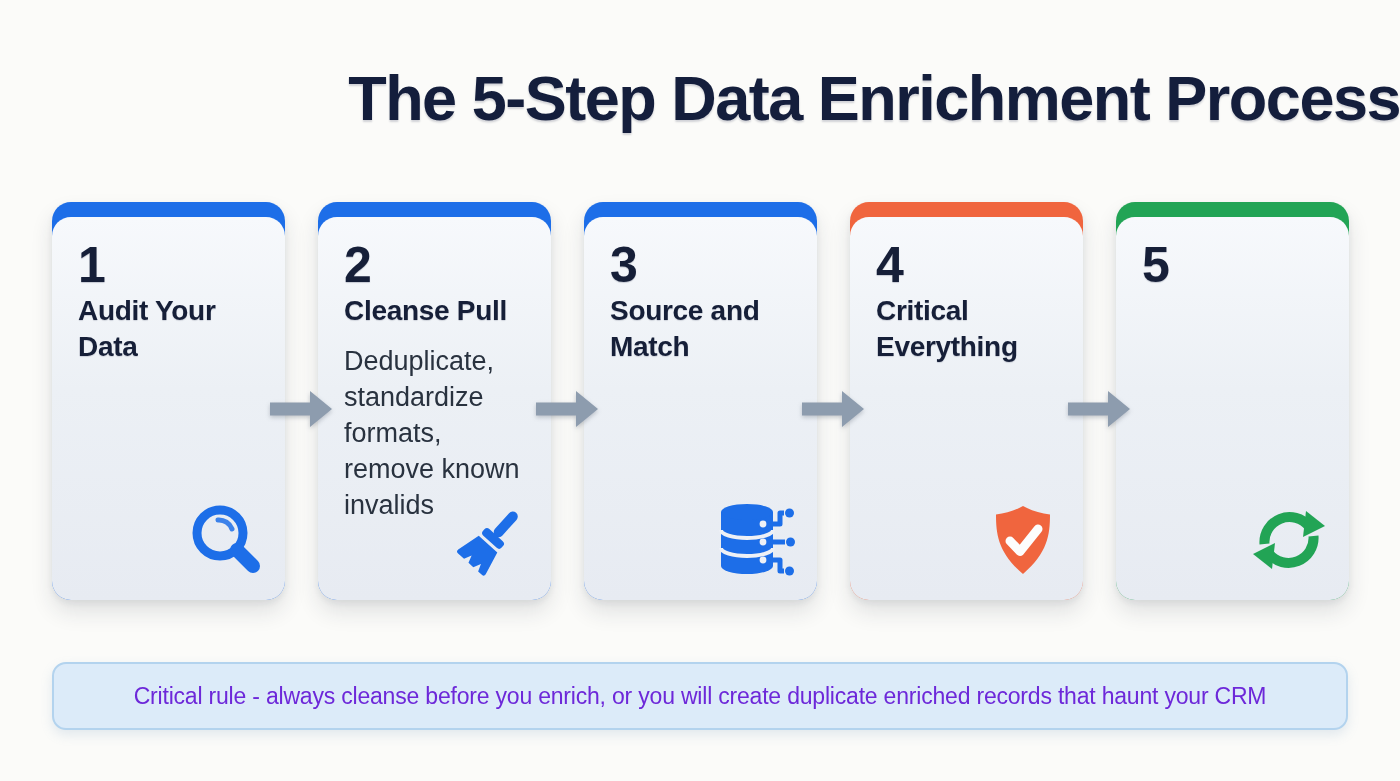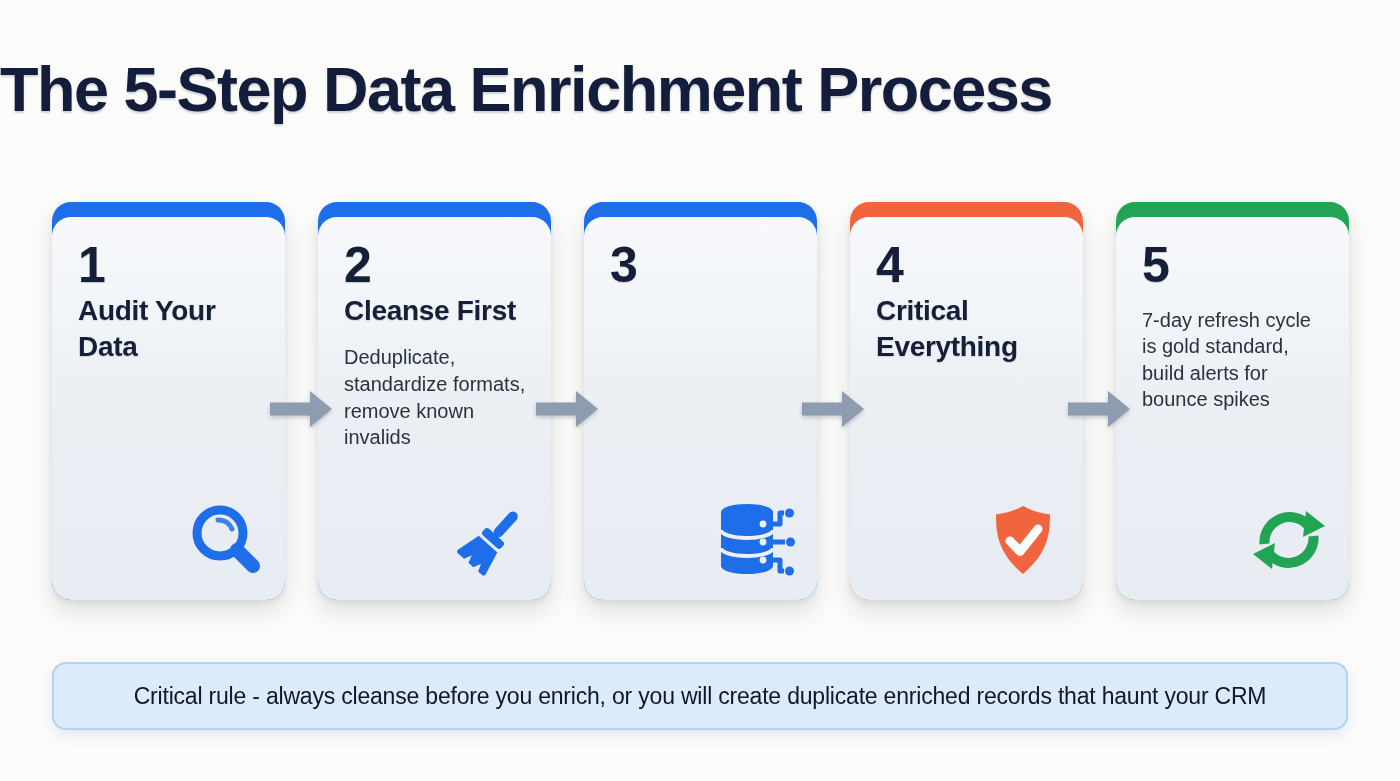--- a/index.html
+++ b/index.html
@@ -10,24 +10,24 @@
     overflow: hidden;
   }
   .canvas {
     position: relative;
     width: 1400px;
     height: 781px;
     background: #fbfbf9;
   }
   .main-title {
     position: absolute;
-    top: 53px;
+    top: 62px;
     left: 0;
     width: 100%;
-    text-align: left;
+    text-align: right;
     font-size: 63px;
     font-weight: bold;
     letter-spacing: -1.5px;
     color: #141e3c;
     text-shadow: 0 2px 2px rgba(20,30,60,0.18);
   }
   .cards-row {
     position: absolute;
     left: 52px;
     top: 202px;
@@ -66,21 +66,21 @@
     font-size: 28px;
     font-weight: bold;
     line-height: 1.32;
     color: #161f38;
     max-width: 178px;
     letter-spacing: -0.3px;
     text-shadow: 0 1px 1px rgba(20,30,60,0.15);
   }
   .step-desc {
     margin-top: 15px;
-    font-size: 20px;
+    font-size: 27px;
     line-height: 1.33;
     color: #29323f;
     max-width: 190px;
   }
   .step-icon {
     position: absolute;
     right: 20px;
     bottom: 20px;
     width: 80px;
     height: 80px;
@@ -108,21 +108,21 @@
     border-radius: 14px;
     background: #dcebf9;
     border: 2px solid #b3d3ee;
     display: flex;
     align-items: center;
     justify-content: center;
     box-shadow: 0 5px 12px rgba(110,150,190,0.18);
   }
   .note-text {
     font-size: 23px;
-    color: #0f172a;
+    color: #6d28d9;
     text-align: center;
     letter-spacing: -0.2px;
   }
 </style>
 </head>
 <body style="background: rgb(251, 251, 249);">
 
 <div class="canvas">
 
   <h1 class="main-title" style="color: rgb(20, 30, 60);">The 5-Step Data Enrichment Process</h1>
@@ -139,37 +139,38 @@
             <path d="M 33 20 A 14 14 0 0 1 47 29" fill="none" stroke="currentColor" stroke-width="5" stroke-linecap="round" opacity="0.85"></path>
             <line x1="52" y1="50" x2="68" y2="66" stroke="currentColor" stroke-width="14" stroke-linecap="round"></line>
           </svg>
         </div>
       </div>
     </div>
 
     <div class="card" style="background: rgb(29, 110, 232);">
       <div class="card-body">
         <div class="step-number">2</div>
-        <div class="step-title">Cleanse First</div>
+        <div class="step-title">Cleanse Pull</div>
         <div class="step-desc">Deduplicate, standardize formats, remove known invalids</div>
         <div class="step-icon" style="color: rgb(29, 110, 232);">
           <svg viewBox="0 0 80 80">
             <g transform="rotate(42 40 40)">
               <rect x="35.5" y="3" width="10" height="31" rx="5" fill="currentColor"></rect>
               <rect x="28" y="33" width="25" height="9" rx="3.5" fill="currentColor"></rect>
               <path d="M28 45 L53 45 L59 69 Q59.5 72 56.5 72 L51.5 72 L48.5 64.5 L45 72 L38.5 72 L36 64.5 L32.5 72 L24.5 72 Q21.5 72 22 69 Z" fill="currentColor"></path>
             </g>
           </svg>
         </div>
       </div>
     </div>
 
     <div class="card" style="background: rgb(29, 110, 232);">
       <div class="card-body">
         <div class="step-number">3</div>
+        <div class="step-title">Source and Match</div>
         <div class="step-icon" style="color: rgb(29, 110, 232);">
           <svg viewBox="0 0 80 80">
             <path d="M4 12 L4 66 A 26 8 0 0 0 56 66 L56 12 Z" fill="currentColor"></path>
             <ellipse cx="30" cy="12" rx="26" ry="8" fill="currentColor"></ellipse>
             <path d="M4 30 A 26 8 0 0 0 56 30" fill="none" stroke="#eef1f6" stroke-width="4"></path>
             <path d="M4 48 A 26 8 0 0 0 56 48" fill="none" stroke="#eef1f6" stroke-width="4"></path>
             <circle cx="46" cy="24" r="3.4" fill="#eef1f6"></circle>
             <circle cx="46" cy="42" r="3.4" fill="#eef1f6"></circle>
             <circle cx="46" cy="60" r="3.4" fill="#eef1f6"></circle>
             <path d="M56 24 L63 24 L63 13 L67 13" fill="none" stroke="currentColor" stroke-width="5" stroke-linejoin="round"></path>
@@ -192,21 +193,20 @@
             <path d="M40 6 C 47 10, 57 13.5, 67 14.5 C 67 35, 64.5 53, 40 74 C 15.5 53, 13 35, 13 14.5 C 23 13.5, 33 10, 40 6 Z" fill="currentColor"></path>
             <path d="M27 41 L37 51.5 L55 29" fill="none" stroke="#fdfdfd" stroke-width="9" stroke-linecap="round" stroke-linejoin="round"></path>
           </svg>
         </div>
       </div>
     </div>
 
     <div class="card" style="background: rgb(34, 164, 85);">
       <div class="card-body">
         <div class="step-number">5</div>
-        <div class="step-desc">7-day refresh cycle is gold standard, build alerts for bounce spikes</div>
         <div class="step-icon" style="color: rgb(34, 164, 85);">
           <svg viewBox="0 0 80 80">
             <path d="M 15.5 44 A 25 25 0 0 1 60 26.5" fill="none" stroke="currentColor" stroke-width="10"></path>
             <polygon points="57,11 76,26 54,37" fill="currentColor"></polygon>
             <path d="M 64.5 36 A 25 25 0 0 1 20 53.5" fill="none" stroke="currentColor" stroke-width="10"></path>
             <polygon points="23,69 4,54 26,43" fill="currentColor"></polygon>
           </svg>
         </div>
       </div>
     </div>

